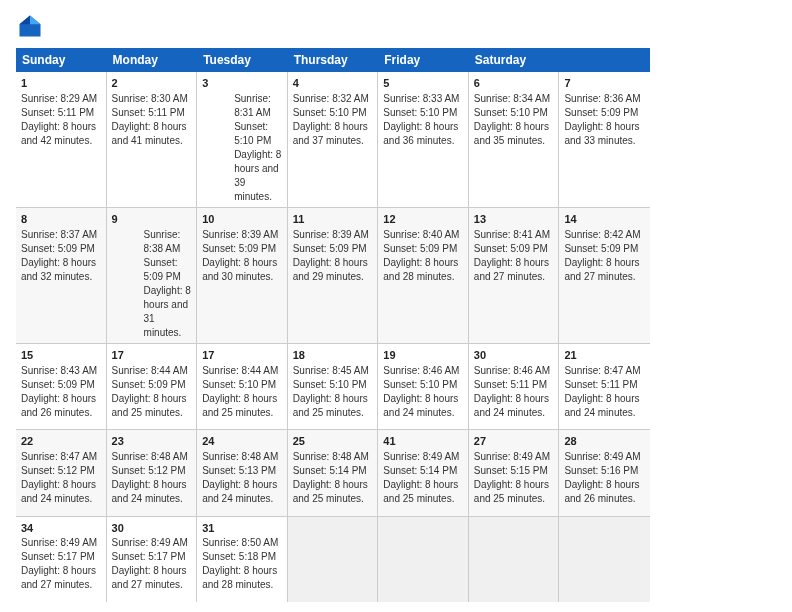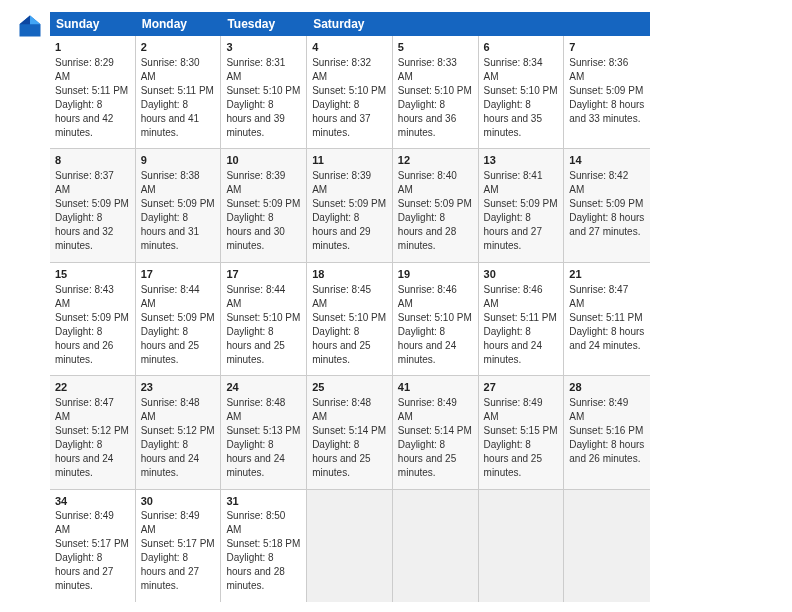--- a/index.html
+++ b/index.html
@@ -8,21 +8,21 @@
       background: #fff;
       width: 792px;
       height: 612px;
       overflow: hidden;
     }
     .page {
       width: 666px;
       height: 612px;
       padding: 12px 16px 10px 16px;
       display: flex;
-      flex-direction: row;
+      flex-direction: column;
     }
     .top-header {
       display: flex;
       justify-content: space-between;
       align-items: flex-start;
       margin-bottom: 8px;
     }
     .logo {
       display: flex;
       align-items: center;
@@ -146,39 +146,41 @@
       <div class="main-title"></div>
       <div class="subtitle"></div>
     </div>
   </div>
 
   <div class="calendar">
     <div class="cal-header">
     <div class="cal-header-cell">Sunday</div>
         <div class="cal-header-cell">Monday</div>
         <div class="cal-header-cell">Tuesday</div>
+        <div class="cal-header-cell">Thursday</div>
+        <div class="cal-header-cell">Friday</div>
         <div class="cal-header-cell">Saturday</div>
       </div>
     <div class="cal-body">
     <div class="cal-week">
           <div class="cal-cell">
             <span class="day-num">1</span>
             <div class="day-info" style="white-space: pre-line;">Sunrise: 8:29 AM
 Sunset: 5:11 PM
 Daylight: 8 hours and 42 minutes.</div>
           </div>
           <div class="cal-cell">
             <span class="day-num">2</span>
             <div class="day-info" style="white-space: pre-line;">Sunrise: 8:30 AM
 Sunset: 5:11 PM
 Daylight: 8 hours and 41 minutes.</div>
           </div>
           <div class="cal-cell">
             <span class="day-num">3</span>
-            <div class="day-info" style="white-space: pre-line;">Sunrise: 8:31 AM
+            <div class="day-info" style="white-space: pre-line; margin-left: 32px;">Sunrise: 8:31 AM
 Sunset: 5:10 PM
 Daylight: 8 hours and 39 minutes.</div>
           </div>
           <div class="cal-cell">
             <span class="day-num">4</span>
             <div class="day-info" style="white-space: pre-line;">Sunrise: 8:32 AM
 Sunset: 5:10 PM
 Daylight: 8 hours and 37 minutes.</div>
           </div>
           <div class="cal-cell">
@@ -202,21 +204,21 @@
         </div>
         <div class="cal-week">
           <div class="cal-cell">
             <span class="day-num">8</span>
             <div class="day-info" style="white-space: pre-line;">Sunrise: 8:37 AM
 Sunset: 5:09 PM
 Daylight: 8 hours and 32 minutes.</div>
           </div>
           <div class="cal-cell">
             <span class="day-num">9</span>
-            <div class="day-info" style="white-space: pre-line;">Sunrise: 8:38 AM
+            <div class="day-info" style="white-space: pre-line; margin-left: 32px;">Sunrise: 8:38 AM
 Sunset: 5:09 PM
 Daylight: 8 hours and 31 minutes.</div>
           </div>
           <div class="cal-cell">
             <span class="day-num">10</span>
             <div class="day-info" style="white-space: pre-line;">Sunrise: 8:39 AM
 Sunset: 5:09 PM
 Daylight: 8 hours and 30 minutes.</div>
           </div>
           <div class="cal-cell">

